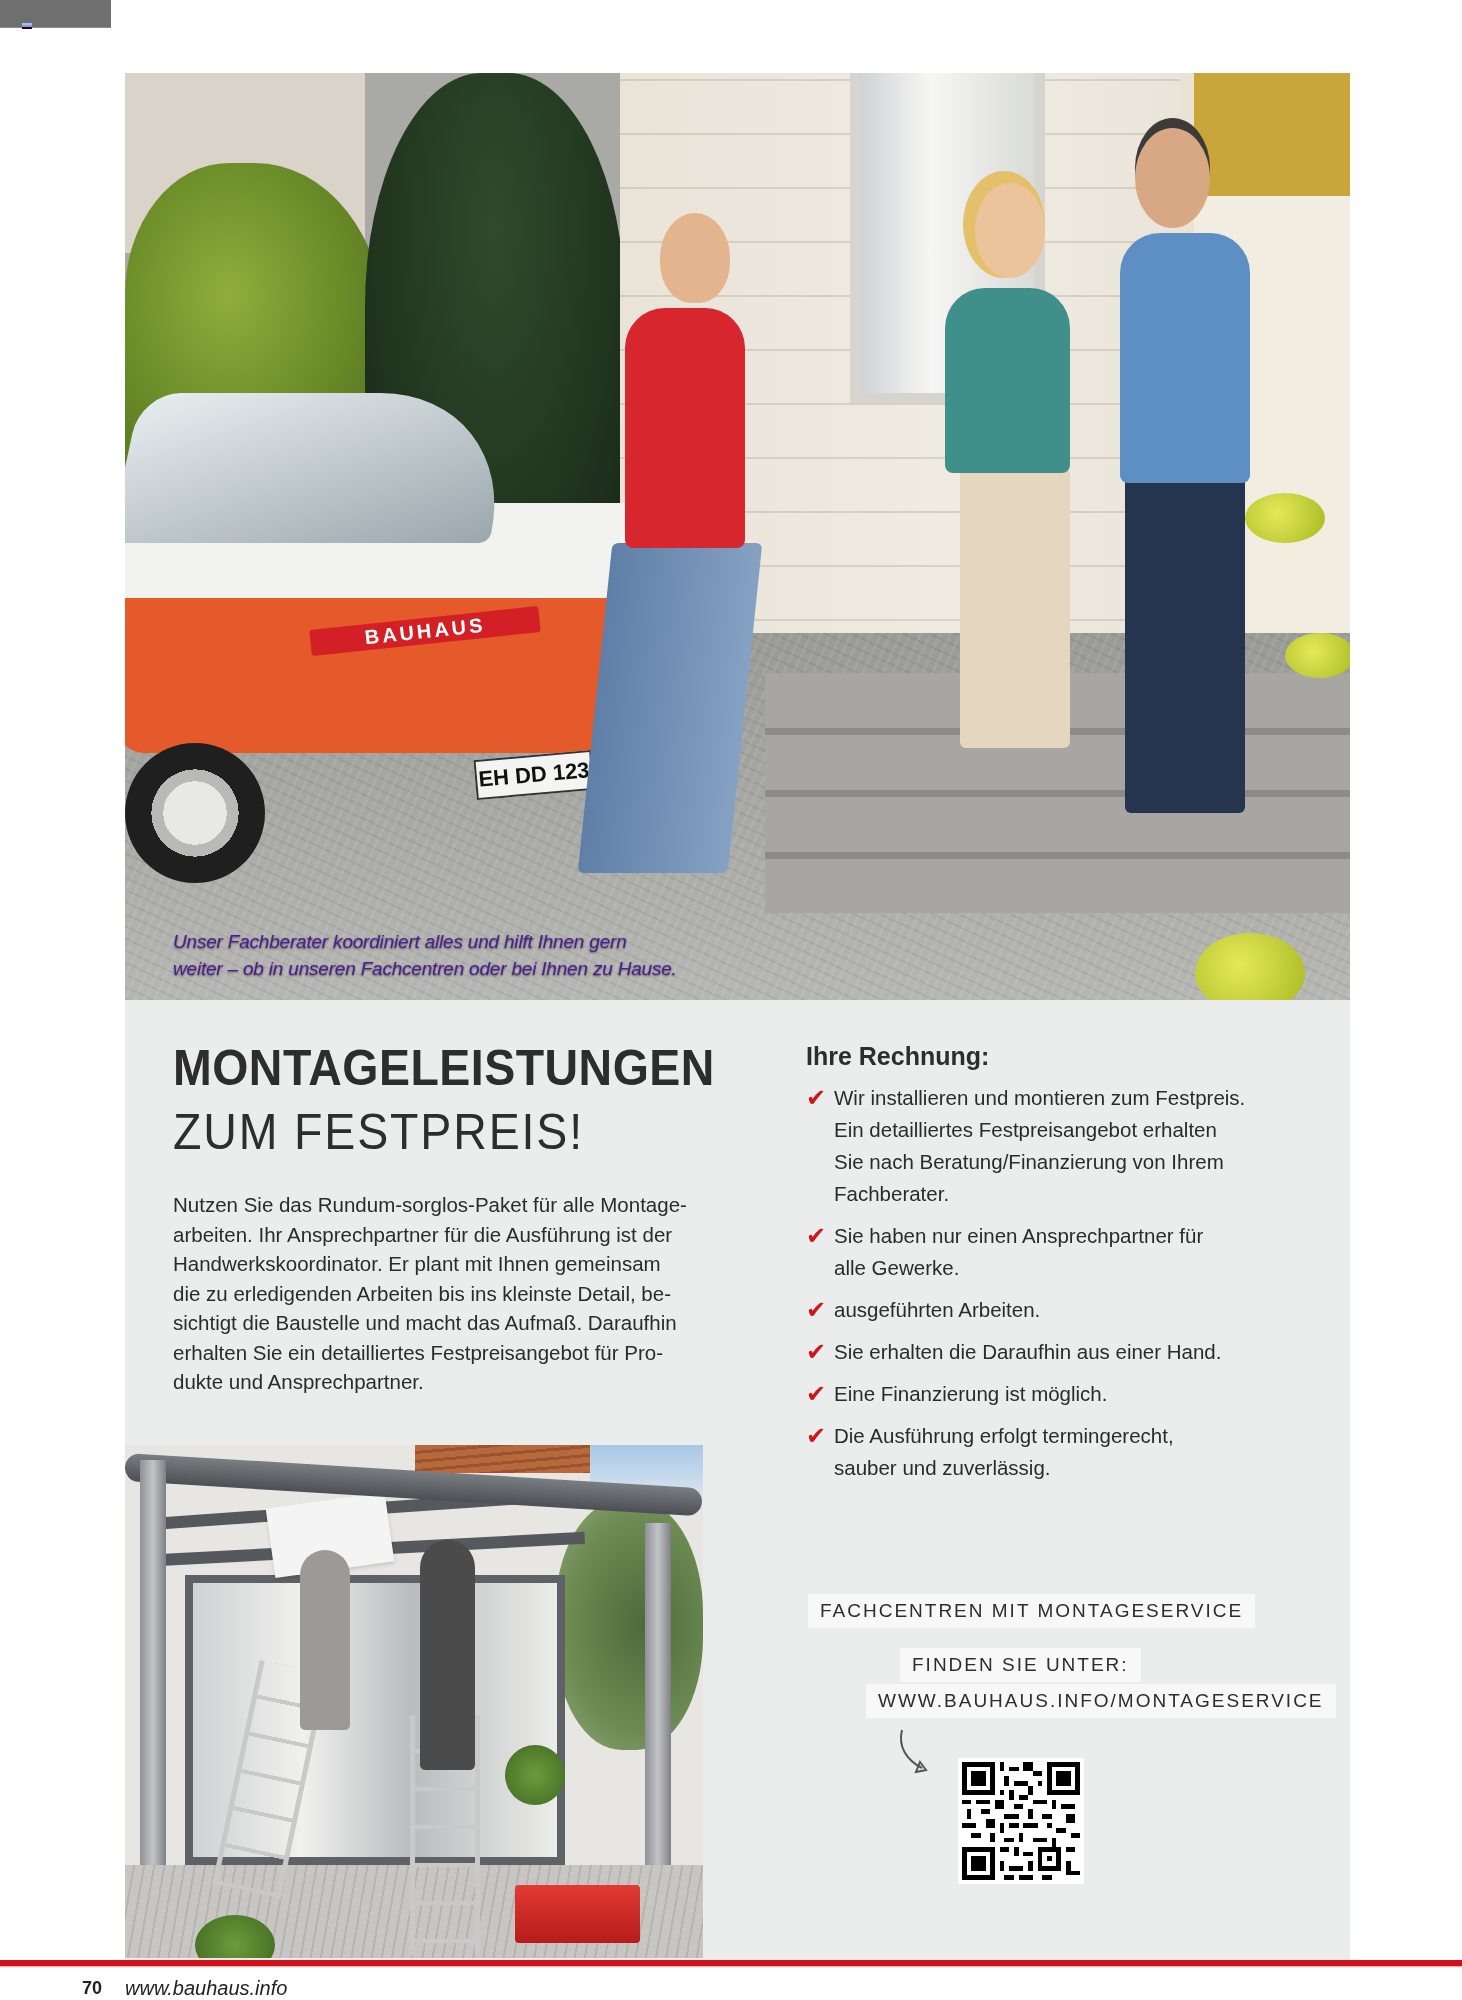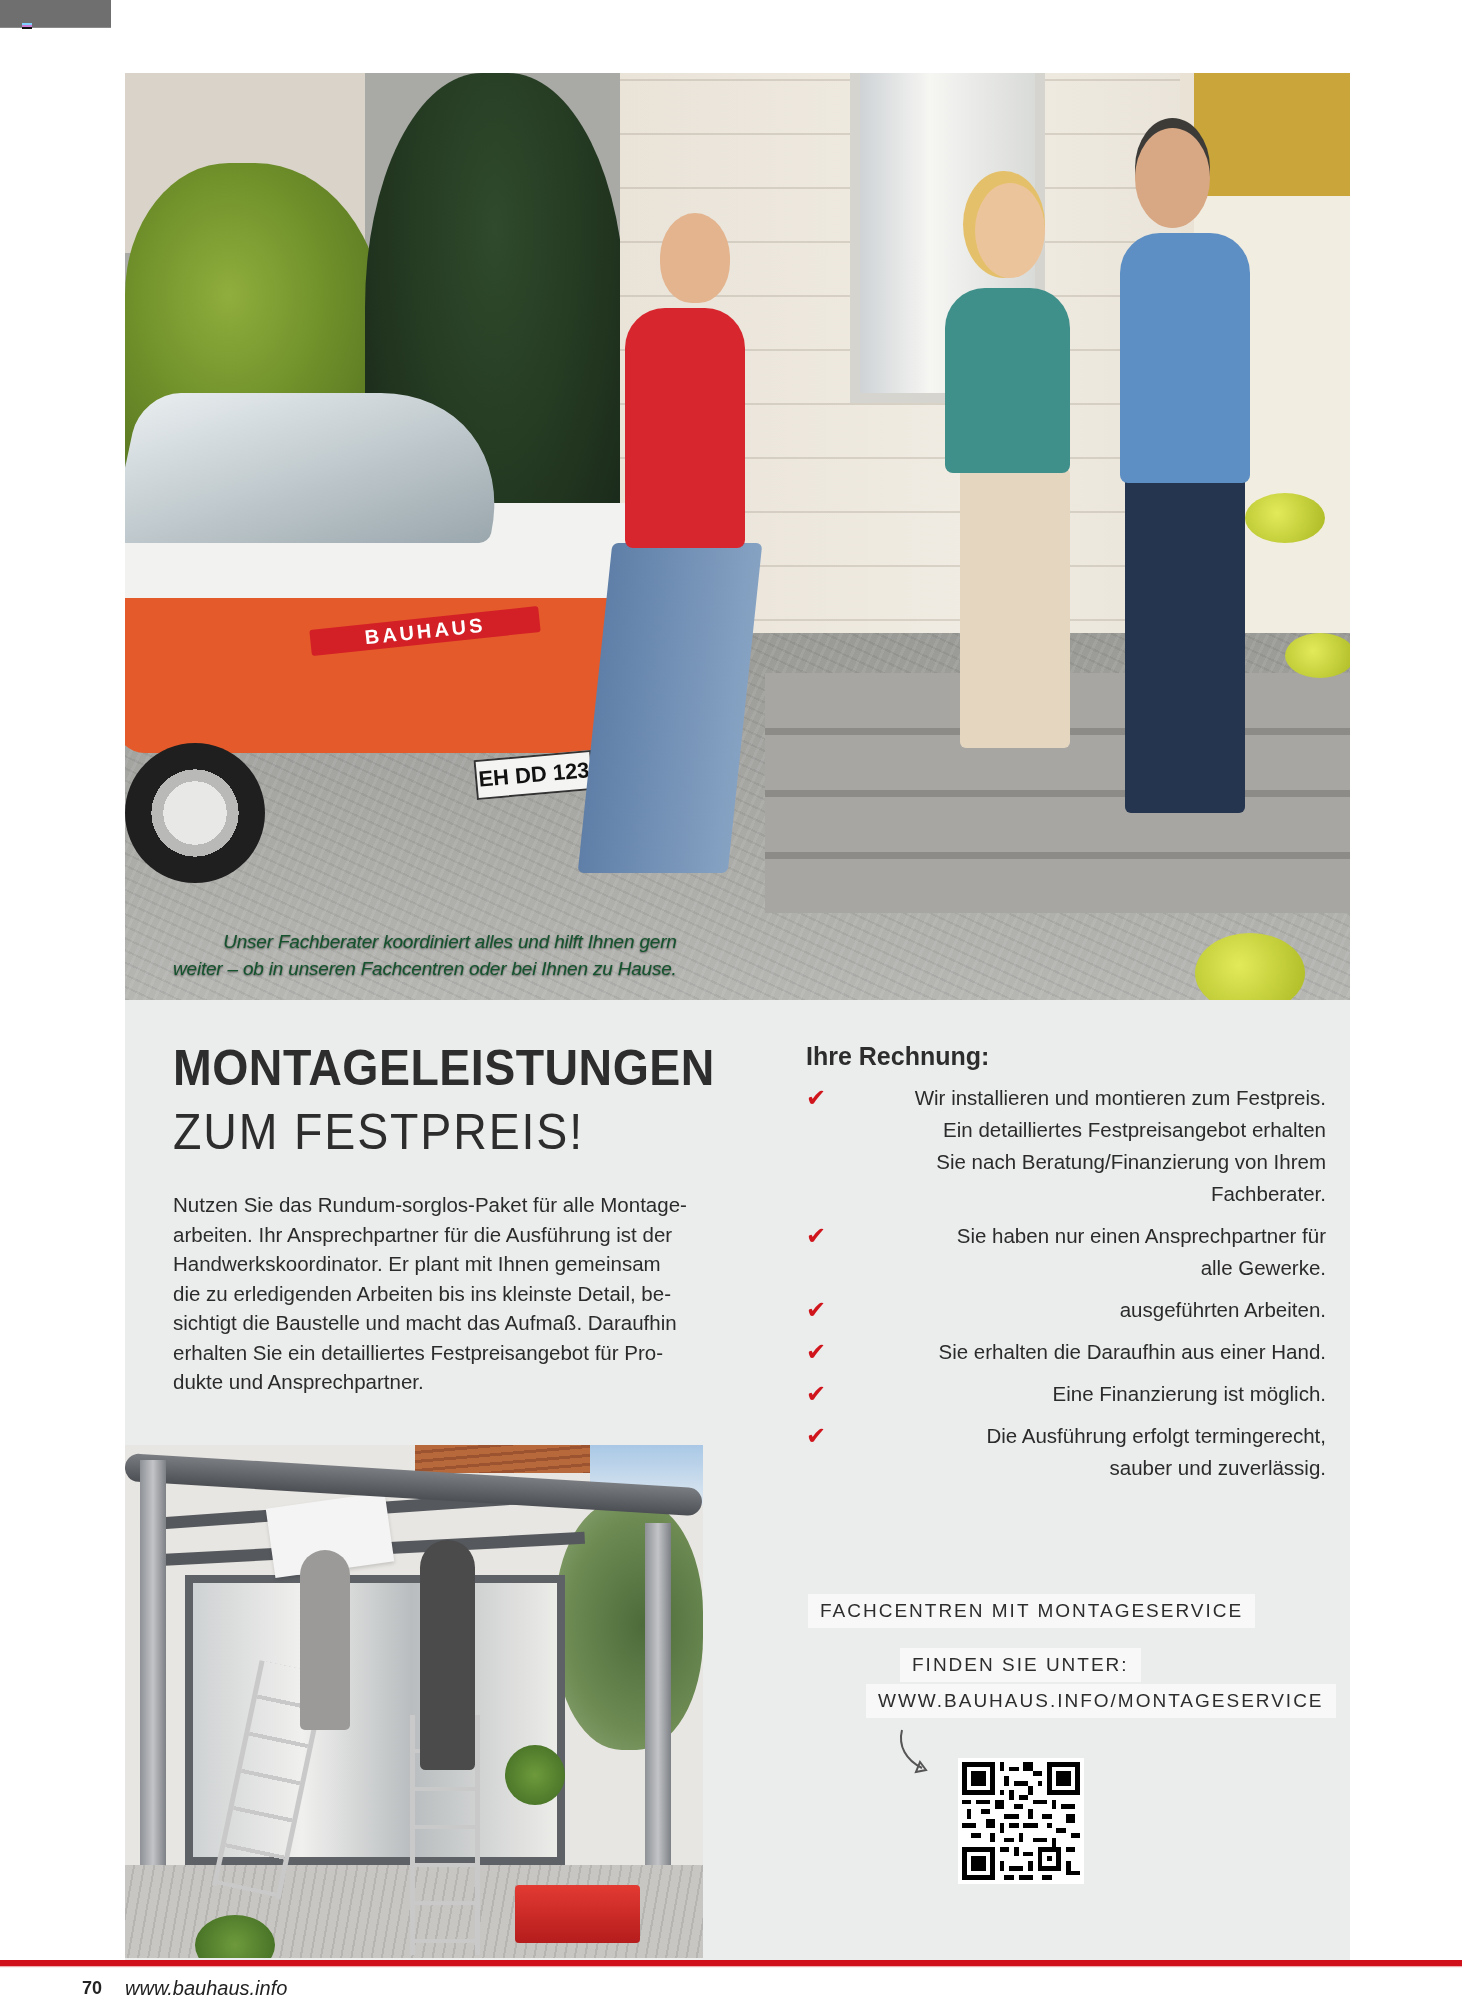--- a/index.html
+++ b/index.html
@@ -37,34 +37,34 @@
     .hero .p1-top { left: 500px; top: 235px; width: 120px; height: 240px; background: #d8262e; }
     .hero .p1-legs { left: 470px; top: 470px; width: 150px; height: 330px; background: linear-gradient(90deg,#5f7fa8,#86a2c3); border-radius: 6px; transform: skewX(-6deg); }
     .hero .p1-head { left: 535px; top: 140px; width: 70px; height: 90px; background: #e3b48e; border-radius: 50% 50% 45% 45%; }
     .hero .p2-top { left: 820px; top: 215px; width: 125px; height: 185px; background: #3f8f8a; }
     .hero .p2-legs { left: 835px; top: 395px; width: 110px; height: 280px; background: #e5d6c0; border-radius: 6px; }
     .hero .p2-head { left: 850px; top: 110px; width: 70px; height: 95px; background: #ecc49b; border-radius: 50%; box-shadow: -6px -6px 0 6px #e5c06a; }
     .hero .p3-top { left: 995px; top: 160px; width: 130px; height: 250px; background: #5d8fc4; }
     .hero .p3-legs { left: 1000px; top: 400px; width: 120px; height: 340px; background: #25344f; border-radius: 6px; }
     .hero .p3-head { left: 1010px; top: 55px; width: 75px; height: 100px; background: #d8a783; border-radius: 50%; box-shadow: 0 -10px 0 0 #3d3b38; }
     .hero .leaf { position: absolute; border-radius: 50%; background: radial-gradient(circle at 40% 40%, #e3ea5a, #a8b720); }
-    .hero .caption { position: absolute; left: 48px; top: 855px; color: #14532d; font: italic 19px/27px "Liberation Sans", sans-serif; text-shadow: 0 1px 2px rgba(0,0,0,.55); letter-spacing: -0.2px; text-align: right; }
+    .hero .caption { position: absolute; left: 48px; top: 855px; color: #4c1d95; font: italic 19px/27px "Liberation Sans", sans-serif; text-shadow: 0 1px 2px rgba(0,0,0,.55); letter-spacing: -0.2px; }
 
     
     .panel { position: absolute; left: 125px; top: 1000px; width: 1225px; height: 960px; background: #ebecec; }
     .headline-1 { position: absolute; left: 173px; top: 1040px; font: bold 50px/56px "Liberation Sans", sans-serif; color: #2d2d2d; letter-spacing: 0.5px; transform: scaleX(.93); transform-origin: left; }
     .headline-2 { position: absolute; left: 173px; top: 1104px; font: 50px/56px "Liberation Sans", sans-serif; color: #2d2d2d; letter-spacing: 2px; transform: scaleX(.93); transform-origin: left; }
     .intro { position: absolute; left: 173px; top: 1190px; width: 530px; font: 20.5px/29.5px "Liberation Sans", sans-serif; color: #2b2b2b; text-align: justify; }
     .intro span { display: block; white-space: nowrap; }
 
     .benefits-title { position: absolute; left: 806px; top: 1040px; font: bold 25px/32px "Liberation Sans", sans-serif; color: #2d2d2d; }
     .benefits { position: absolute; left: 806px; top: 1082px; width: 520px; list-style: none; }
     .benefits li { position: relative; padding-left: 28px; font: 20.5px/32px "Liberation Sans", sans-serif; color: #2b2b2b; margin-bottom: 10px; }
     .benefits li .check { position: absolute; left: 0; top: 0; color: #d0151c; font-size: 24px; line-height: 32px; }
-    .benefits li .lines span { display: block; text-align: right; }
+    .benefits li .lines span { display: block; }
 
     .cta-line { position: absolute; background: #f8f8f8; font: 19px/34px "Liberation Sans", sans-serif; color: #2d2d2d; letter-spacing: 2px; padding: 0 12px; white-space: nowrap; }
     .cta-1 { left: 808px; top: 1594px; }
     .cta-2 { left: 900px; top: 1648px; }
     .cta-3 { left: 866px; top: 1684px; }
     .arrow { position: absolute; left: 896px; top: 1728px; }
     .qr { position: absolute; left: 958px; top: 1758px; width: 126px; height: 126px; background: #fff; padding: 4px; }
 
     
     .photo2 { position: absolute; left: 125px; top: 1445px; width: 578px; height: 513px; overflow: hidden; background: #e8e6e2; }

